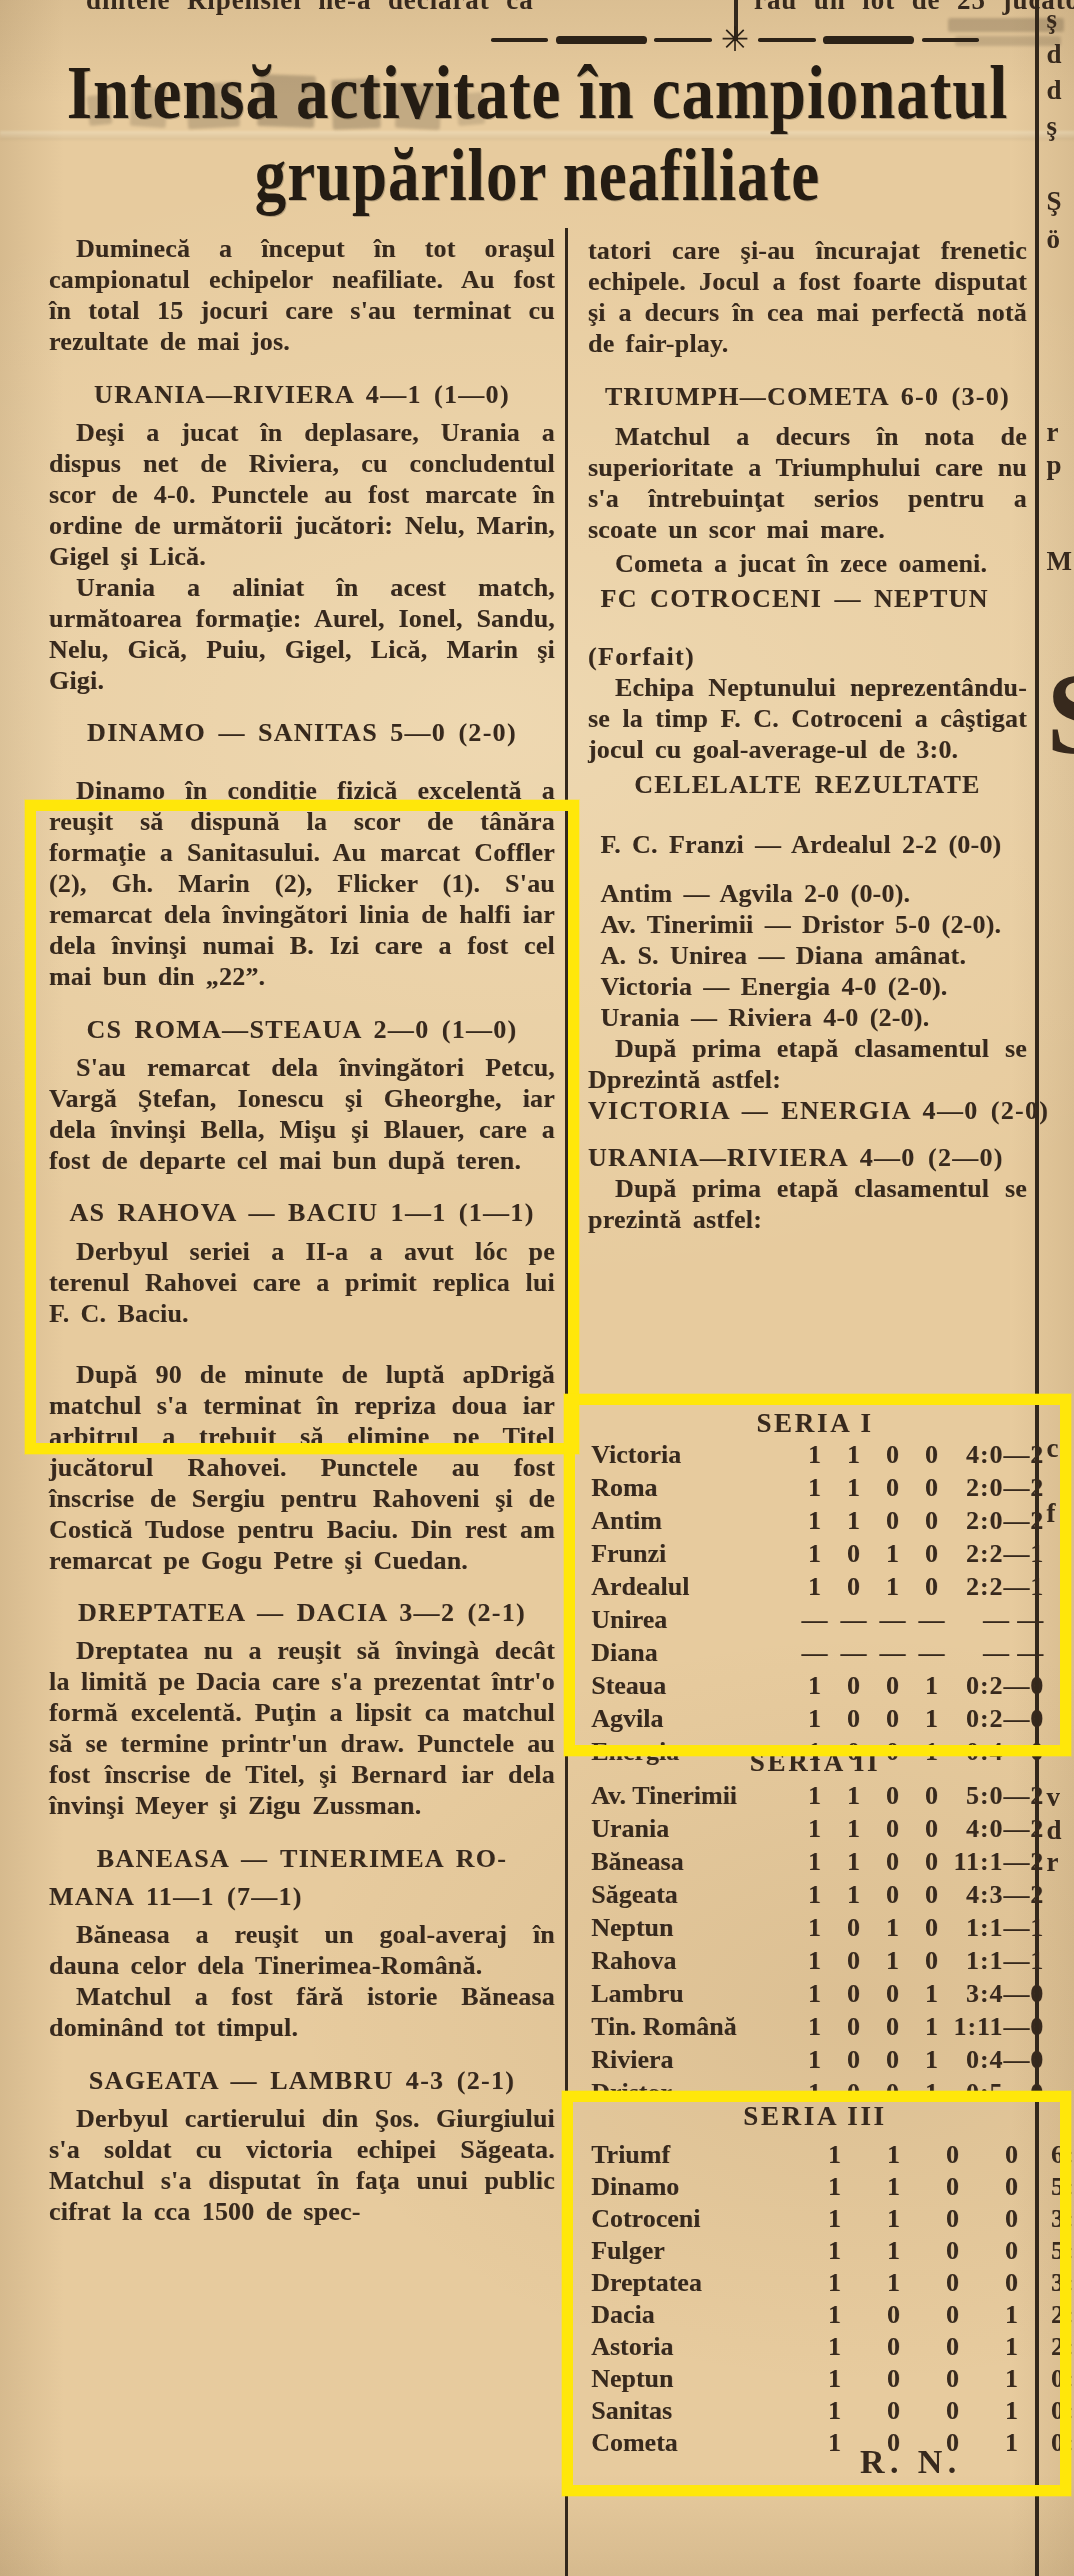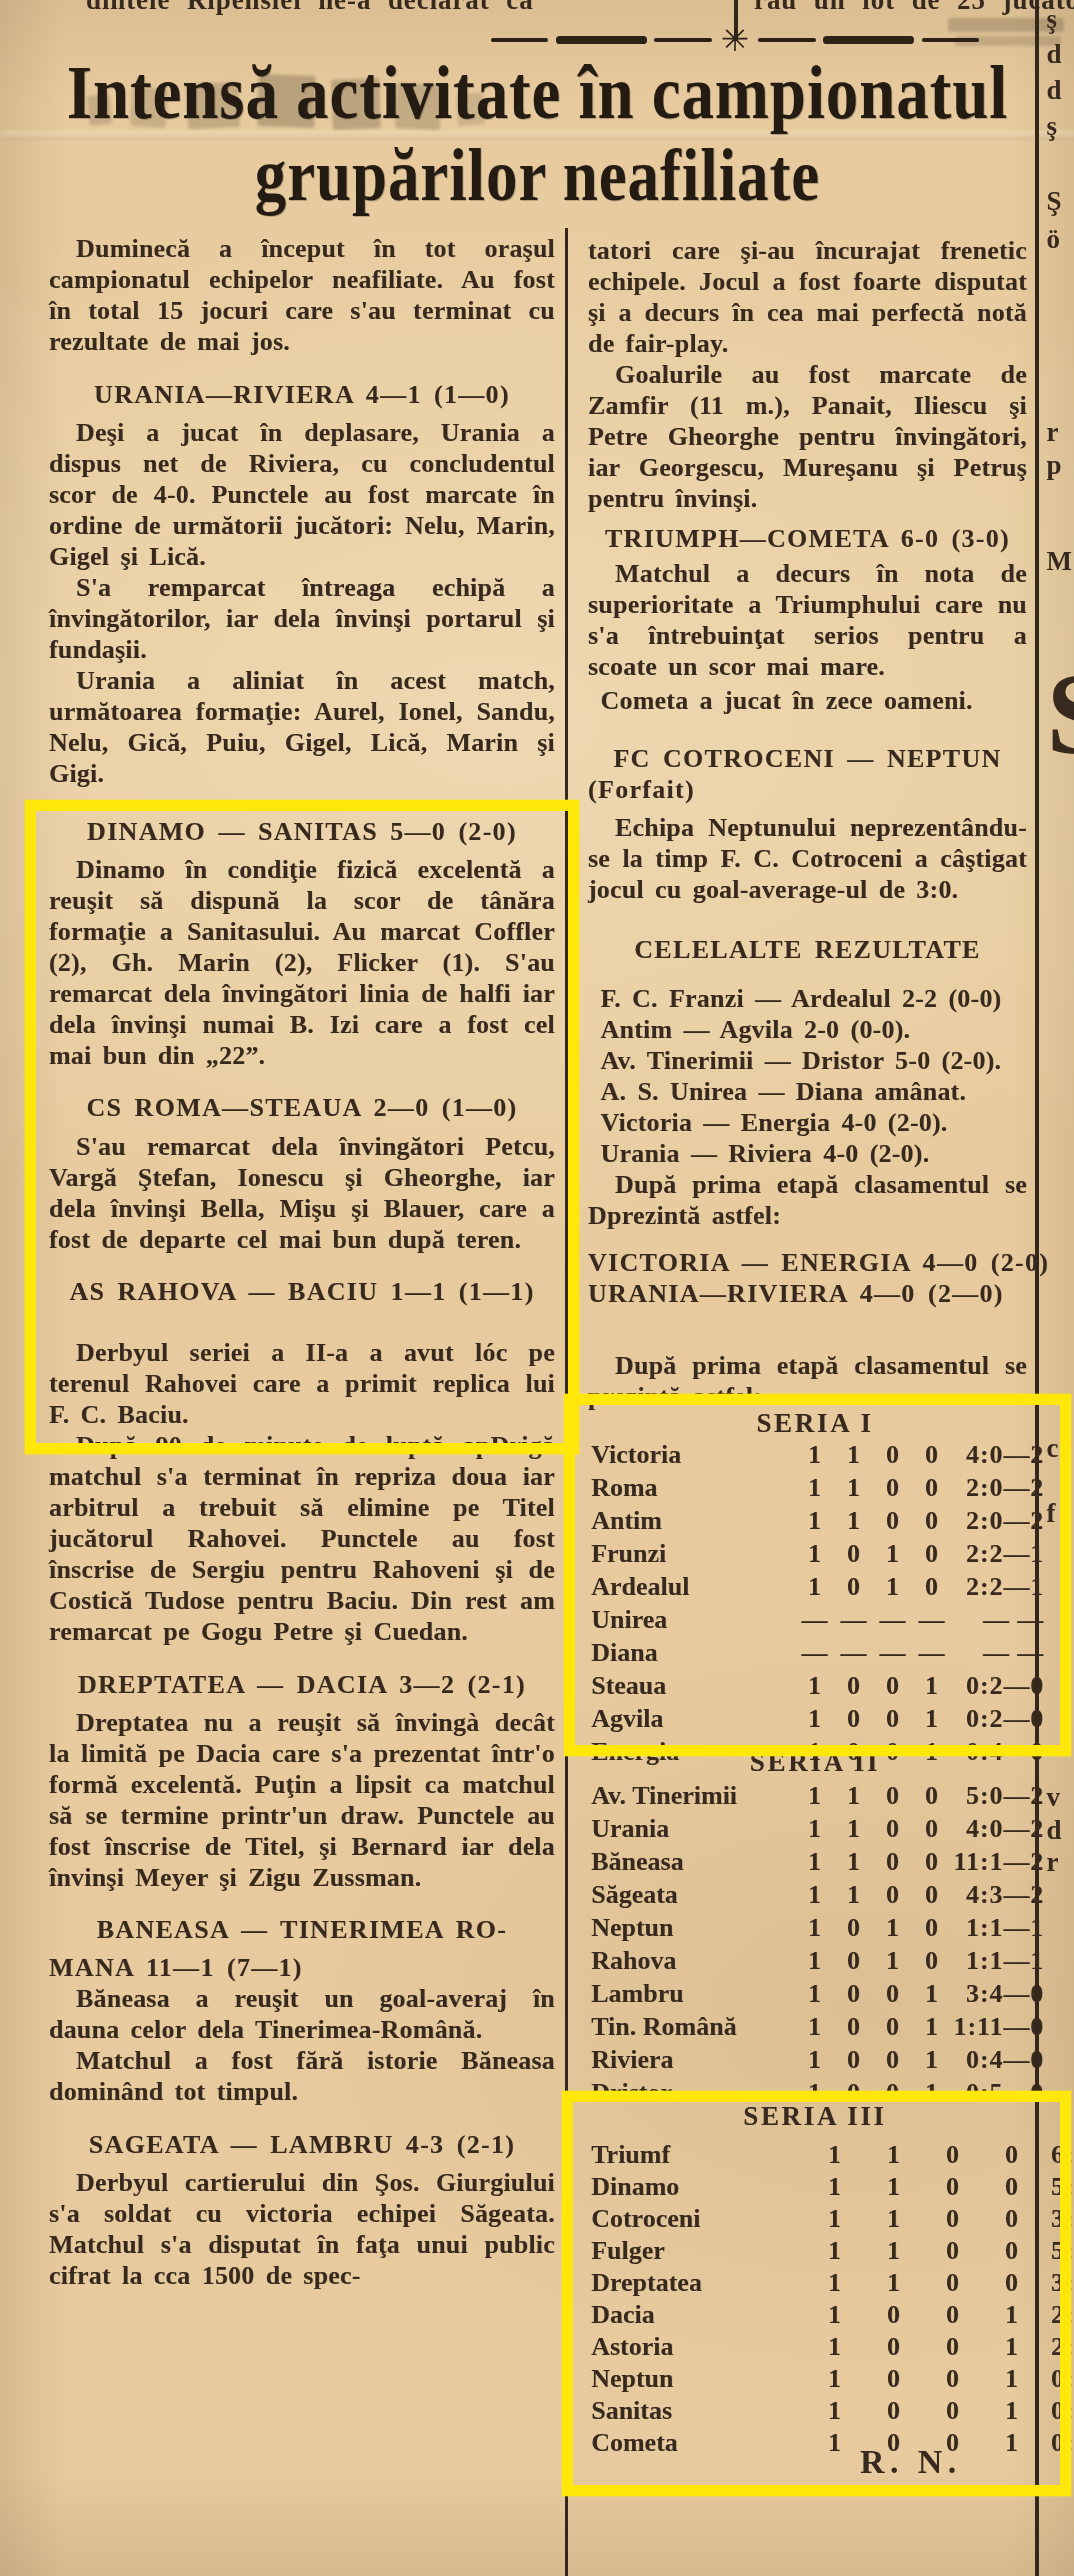--- a/index.html
+++ b/index.html
@@ -145,41 +145,39 @@
   <div class="headline hl1">Intensă activitate în campionatul</div>
   <div class="headline hl2">grupărilor neafiliate</div>
 
   <div class="vrule center"></div>
   <div class="vrule right"></div>
 
   <section class="col left-col">
       <div class="blk p">Duminecă a început în tot oraşul campionatul echipelor neafiliate. Au fost în total 15 jocuri care s'au terminat cu rezultate de mai jos.</div>
       <div class="blk h">URANIA—RIVIERA 4—1 (1—0)</div>
       <div class="blk p">Deşi a jucat în deplasare, Urania a dispus net de Riviera, cu concludentul scor de 4-0. Punctele au fost marcate în ordine de următorii jucători: Nelu, Marin, Gigel şi Lică.</div>
-      <div class="blk p">S'a remparcat întreaga echipă a învingătorilor, iar dela învinşi portarul şi fundaşii.</div>
       <div class="blk p">Urania a aliniat în acest match, următoarea formaţie: Aurel, Ionel, Sandu, Nelu, Gică, Puiu, Gigel, Lică, Marin şi Gigi.</div>
       <div class="blk h">DINAMO — SANITAS 5—0 (2-0)</div>
       <div class="blk p">Dinamo în condiţie fizică excelentă a reuşit să dispună la scor de tânăra formaţie a Sanitasului. Au marcat Coffler (2), Gh. Marin (2), Flicker (1). S'au remarcat dela învingători linia de halfi iar dela învinşi numai B. Izi care a fost cel mai bun din „22”.</div>
       <div class="blk h">CS ROMA—STEAUA 2—0 (1—0)</div>
       <div class="blk p">S'au remarcat dela învingători Petcu, Vargă Ştefan, Ionescu şi Gheorghe, iar dela învinşi Bella, Mişu şi Blauer, care a fost de departe cel mai bun după teren.</div>
       <div class="blk h">AS RAHOVA — BACIU 1—1 (1—1)</div>
       <div class="blk p">Derbyul seriei a II-a a avut lóc pe terenul Rahovei care a primit replica lui F. C. Baciu.</div>
       <div class="blk p">După 90 de minute de luptă apDrigă matchul s'a terminat în repriza doua iar arbitrul a trebuit să elimine pe Titel jucătorul Rahovei. Punctele au fost înscrise de Sergiu pentru Rahoveni şi de Costică Tudose pentru Baciu. Din rest am remarcat pe Gogu Petre şi Cuedan.</div>
       <div class="blk h">DREPTATEA — DACIA 3—2 (2-1)</div>
       <div class="blk p">Dreptatea nu a reuşit să învingà decât la limită pe Dacia care s'a prezentat într'o formă excelentă. Puţin a lipsit ca matchul să se termine printr'un draw. Punctele au fost înscrise de Titel, şi Bernard iar dela învinşi Meyer şi Zigu Zussman.</div>
       <div class="blk h">BANEASA — TINERIMEA RO-</div>
       <div class="blk hc">MANA 11—1 (7—1)</div>
       <div class="blk p">Băneasa a reuşit un goal-averaj în dauna celor dela Tinerimea-Română.</div>
       <div class="blk p">Matchul a fost fără istorie Băneasa dominând tot timpul.</div>
       <div class="blk h">SAGEATA — LAMBRU 4-3 (2-1)</div>
       <div class="blk p">Derbyul cartierului din Şos. Giurgiului s'a soldat cu victoria echipei Săgeata. Matchul s'a disputat în faţa unui public cifrat la cca 1500 de spec-</div>
     </section>
   <section class="col right-col">
       <div class="blk cont">tatori care şi-au încurajat frenetic echipele. Jocul a fost foarte disputat şi a decurs în cea mai perfectă notă de fair-play.</div>
-      <div class="blk p">Goalurile au fost marcate de Zamfir (11 m.), Panait, Iliescu şi Petre Gheorghe pentru învingători, iar Georgescu, Mureşanu şi Petruş pentru învinşi.</div>
       <div class="blk h">TRIUMPH—COMETA 6-0 (3-0)</div>
       <div class="blk p">Matchul a decurs în nota de superioritate a Triumphului care nu s'a întrebuinţat serios pentru a scoate un scor mai mare.</div>
       <div class="blk p">Cometa a jucat în zece oameni.</div>
       <div class="blk h">FC COTROCENI — NEPTUN</div>
       <div class="blk hc">(Forfait)</div>
       <div class="blk p">Echipa Neptunului neprezentându-se la timp F. C. Cotroceni a câştigat jocul cu goal-average-ul de 3:0.</div>
       <div class="blk h">CELELALTE REZULTATE</div>
       <div class="blk line">F. C. Franzi — Ardealul 2-2 (0-0)</div>
       <div class="blk line">Antim — Agvila 2-0 (0-0).</div>
       <div class="blk line">Av. Tinerimii — Dristor 5-0 (2-0).</div>

